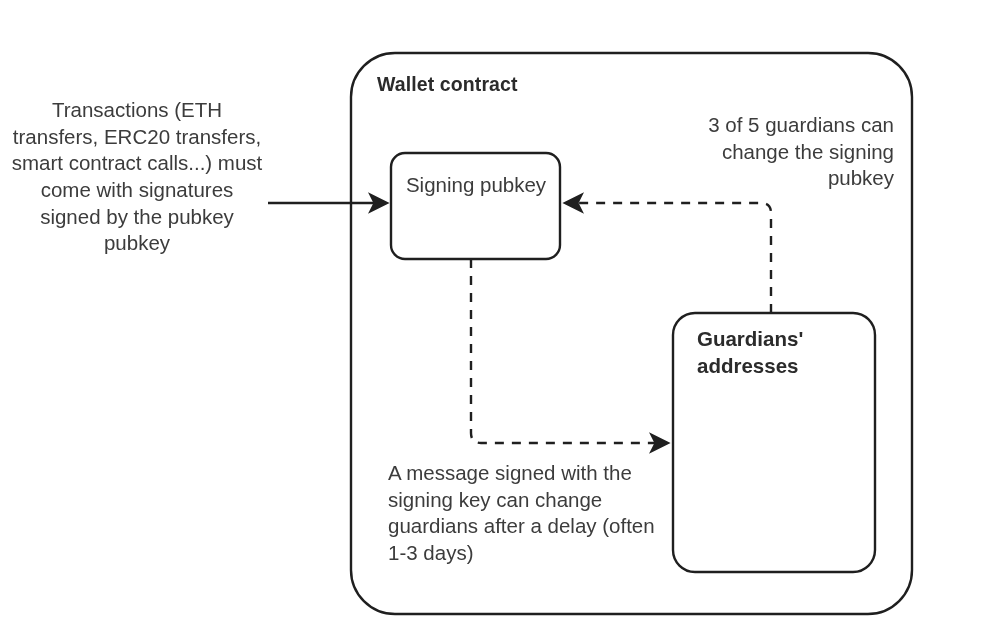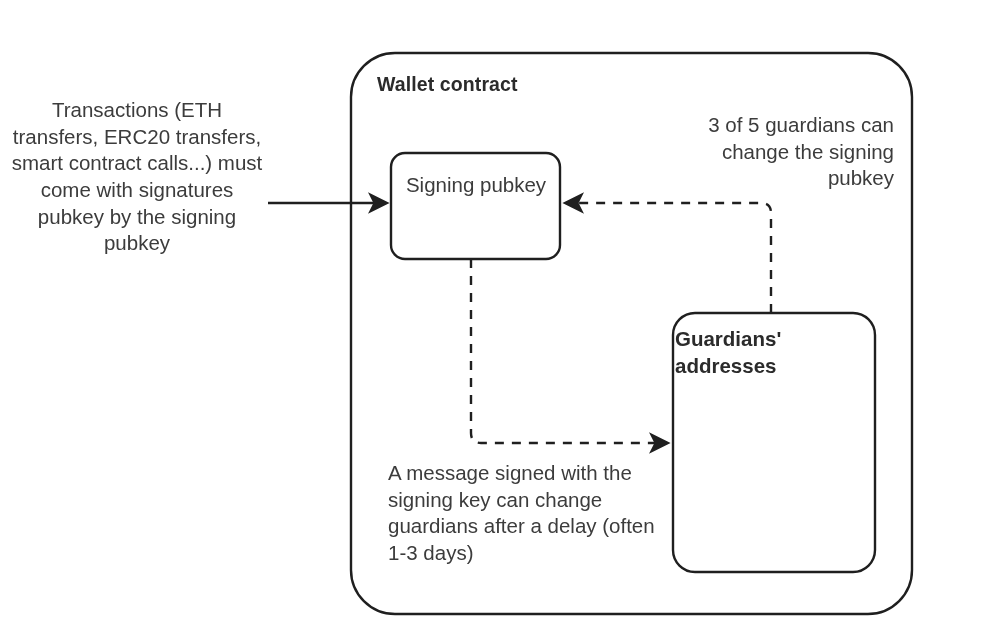--- a/index.html
+++ b/index.html
@@ -62,21 +62,21 @@
   #guardians-note {
     left: 688px;
     top: 112px;
     width: 206px;
     text-align: right;
     font-size: 20.5px;
   }
 
   
   #guardians-heading {
-    left: 675px;
+    left: 697px;
     top: 325px;
     width: 180px;
     font-size: 20.5px;
     font-weight: bold;
     color: #2b2b2b;
     line-height: 1.32;
   }
 
   
   #guardians-list {
@@ -116,21 +116,21 @@
 
     <rect x="673" y="313" width="202" height="259" rx="22" ry="22" fill="#ffffff" stroke="#1f1f1f" stroke-width="2.4"></rect>
 
     <path d="M 268 203 L 386 203" fill="none" stroke="#1f1f1f" stroke-width="2.4" marker-end="url(#arrow-solid)"></path>
 
     <path d="M 771 313 L 771 213 Q 771 203 761 203 L 566 203" fill="none" stroke="#1f1f1f" stroke-width="2.4" stroke-dasharray="9 8" stroke-linecap="butt" marker-end="url(#arrow-dash)"></path>
 
     <path d="M 471 259 L 471 433 Q 471 443 481 443 L 667 443" fill="none" stroke="#1f1f1f" stroke-width="2.4" stroke-dasharray="9 8" stroke-linecap="butt" marker-end="url(#arrow-dash)"></path>
   </svg>
 
-  <div class="txt" id="left-note">Transactions (ETH transfers, ERC20 transfers, smart contract calls...) must come with signatures pubkey by the signing pubkey</div>
+  <div class="txt" id="left-note">Transactions (ETH transfers, ERC20 transfers, smart contract calls...) must come with signatures signed by the pubkey pubkey</div>
 
   <div class="txt" id="signing-label">Signing pubkey</div>
 
   <div class="txt" id="wallet-title">Wallet contract</div>
 
   <div class="txt" id="guardians-note">3 of 5 guardians can change the signing pubkey</div>
 
   <div class="txt" id="guardians-heading">Guardians' addresses</div>
 
 

